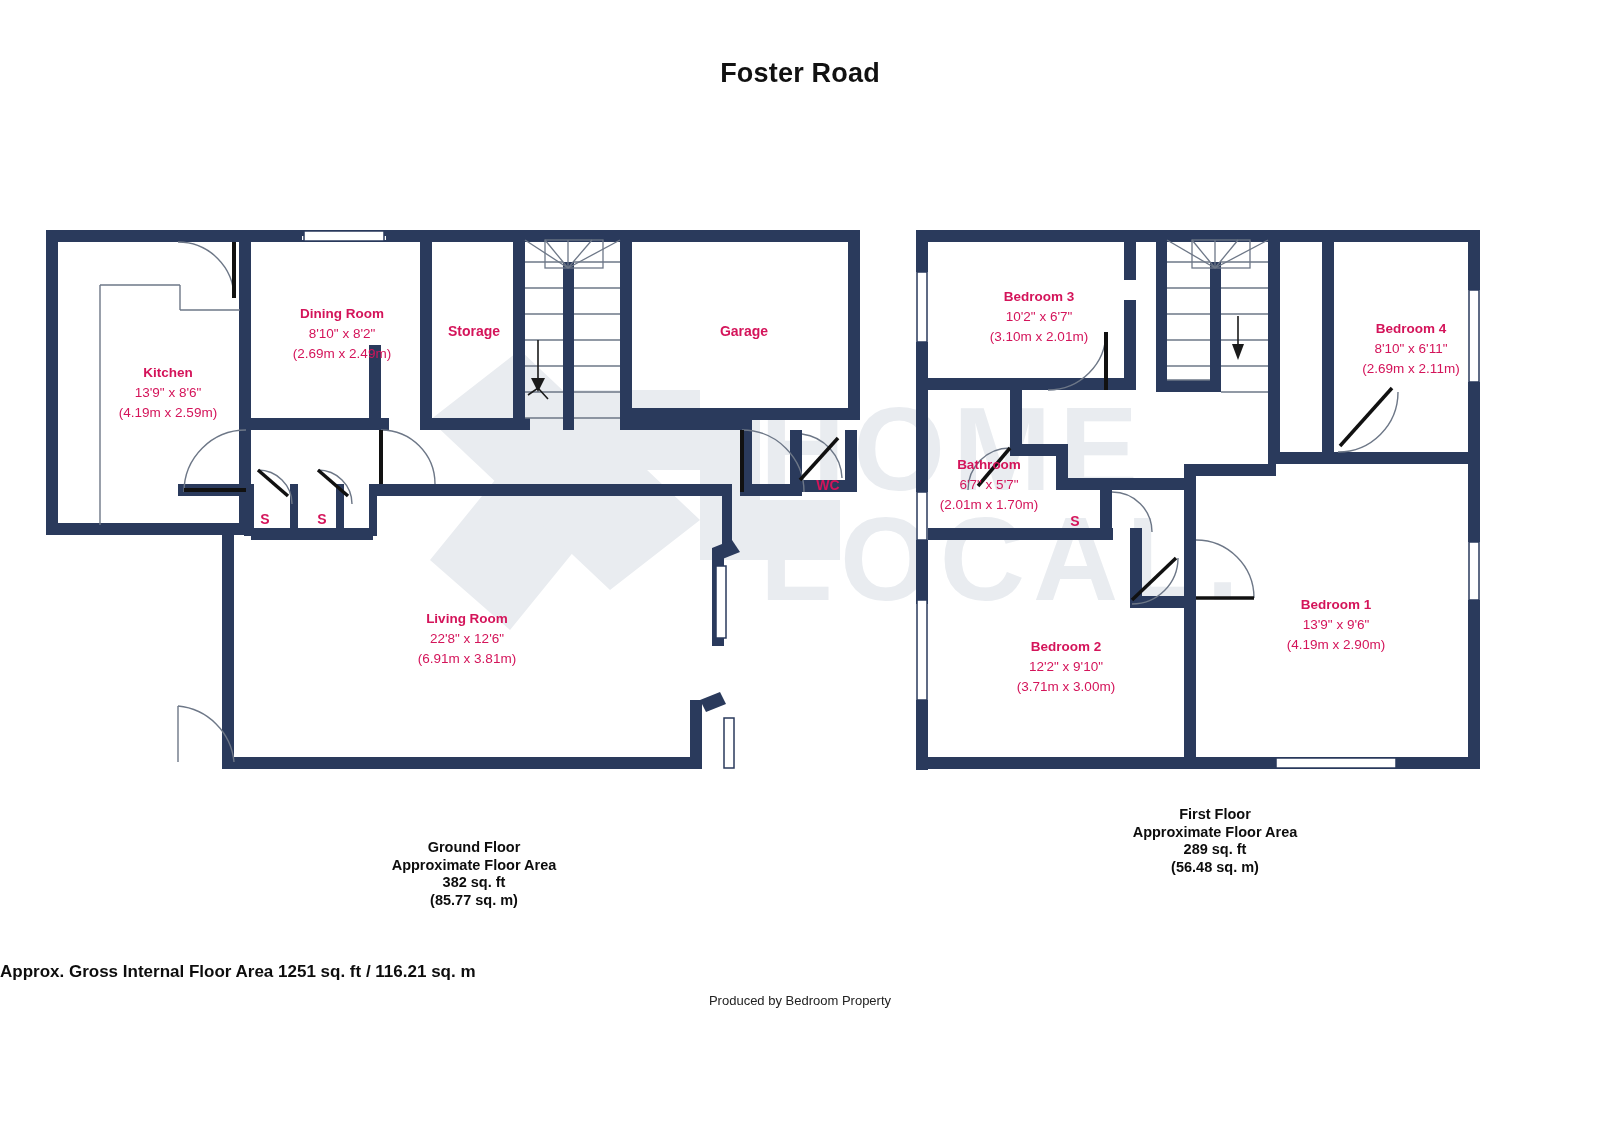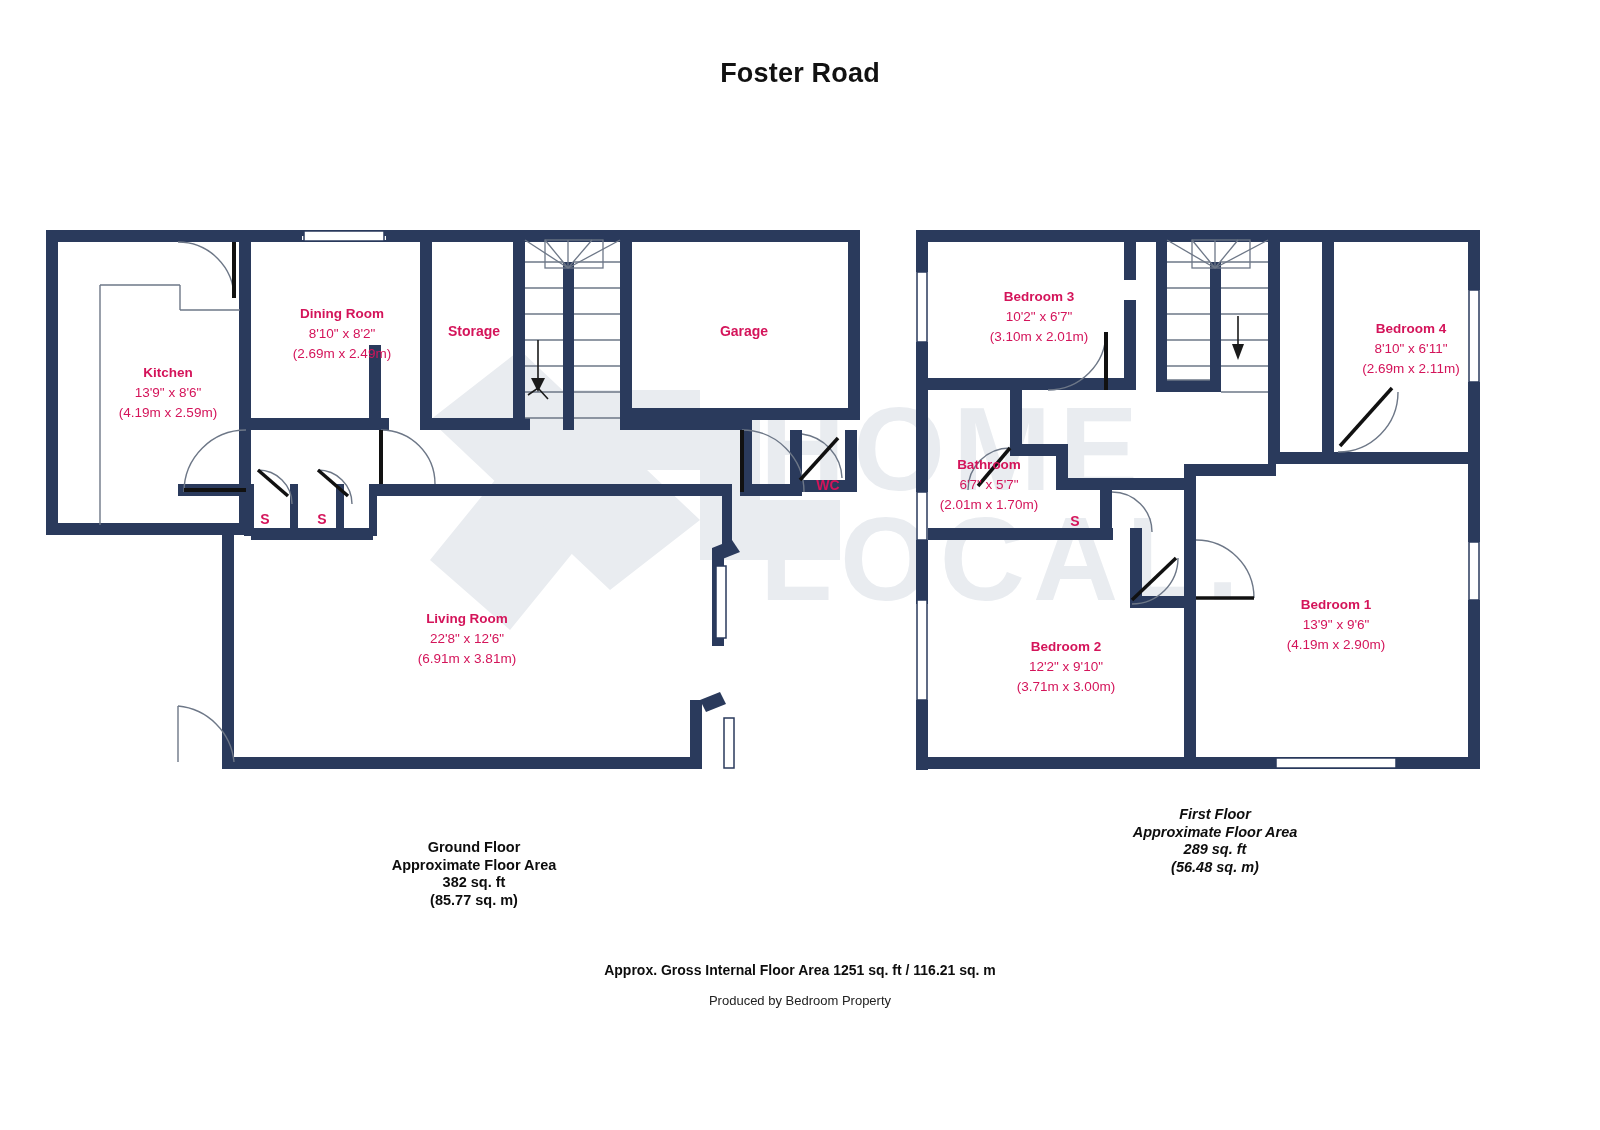--- a/index.html
+++ b/index.html
@@ -39,28 +39,27 @@
   .floor-caption {
     position: absolute;
     text-align: center;
     font-size: 14.5px;
     font-weight: bold;
     color: #0d0d0d;
     line-height: 17.5px;
     width: 320px;
   }
   #ground-floor-caption { top: 806px; left: 314px; margin-top: 33px; }
-  #first-floor-caption  { top: 806px; left: 1055px; font-style: italic; }
+  #first-floor-caption  { top: 806px; left: 1055px; }
   #gross-area-line {
     position: absolute;
     top: 962px;
     left: 0;
     width: 1600px;
-    text-align: center;
-    font-size: 14px;
+    font-size: 17px;
     font-weight: bold;
     color: #0d0d0d;
   }
   #producer-line {
     position: absolute;
     top: 993px;
     left: 0;
     width: 1600px;
     text-align: center;
     font-size: 13px;

